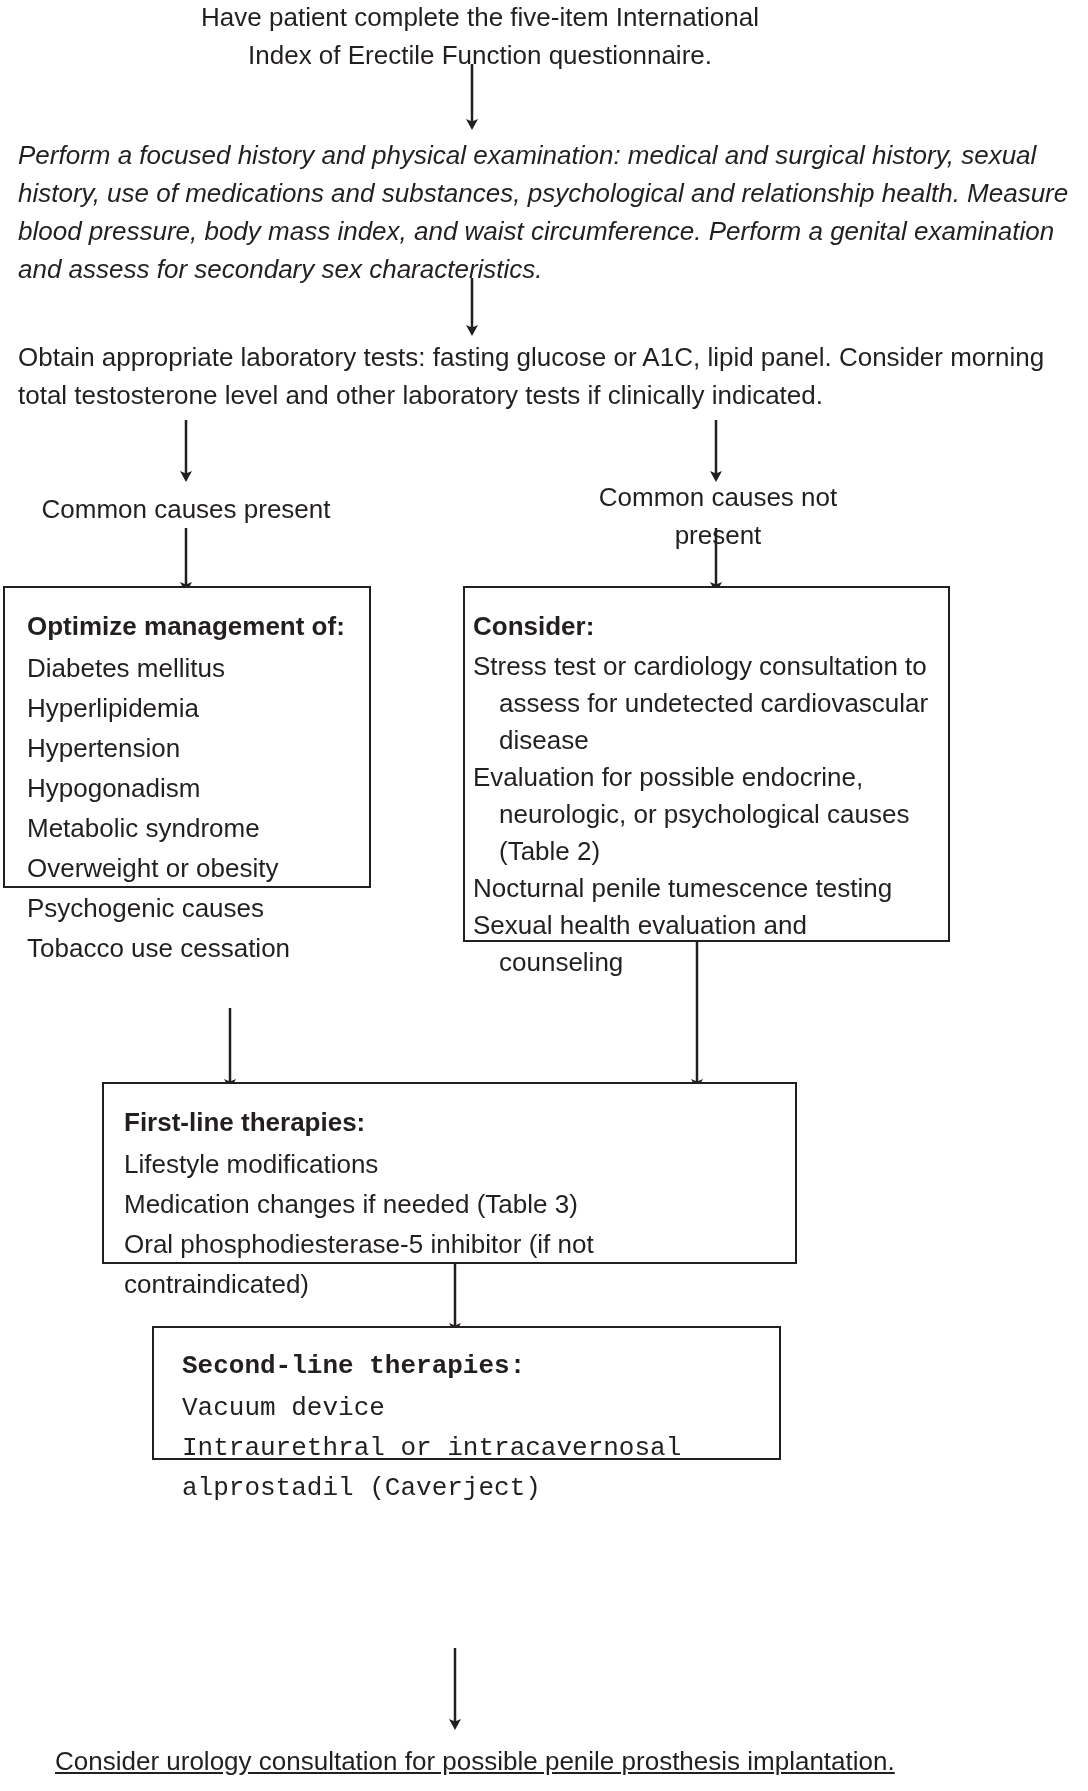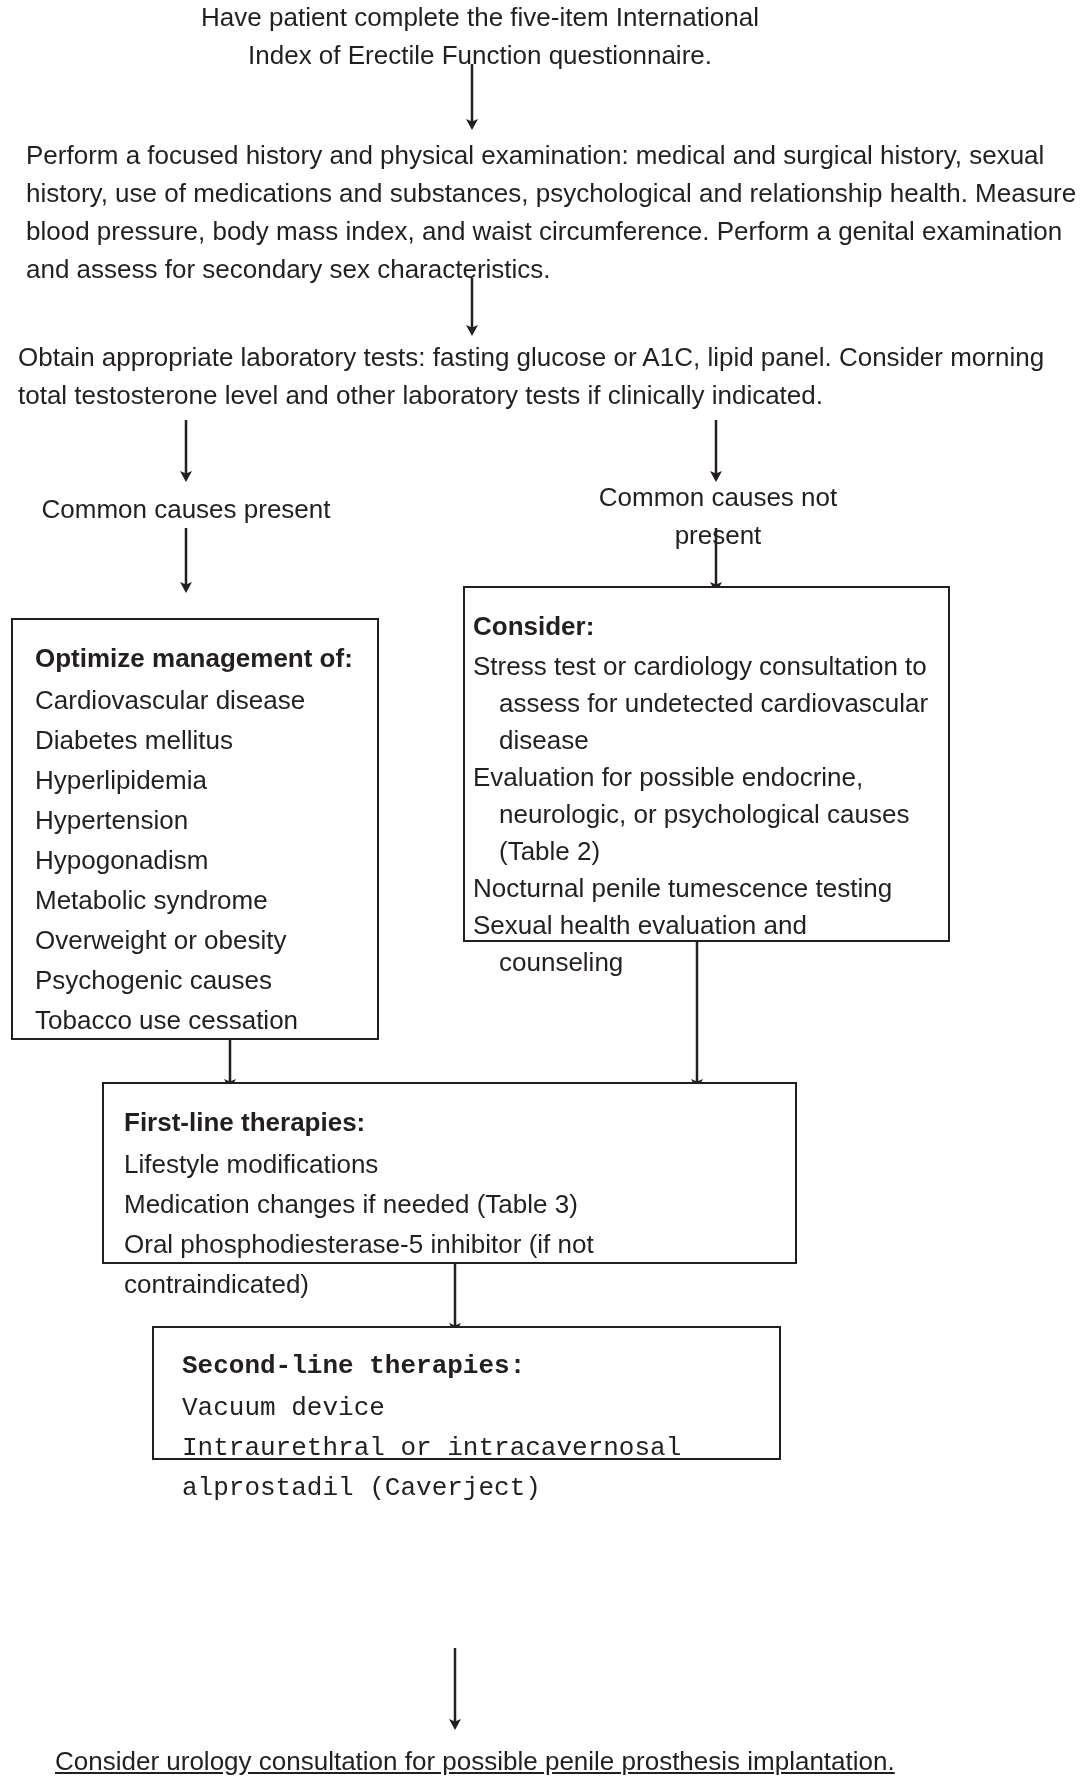--- a/index.html
+++ b/index.html
@@ -70,31 +70,30 @@
 
   <polyline points="697,942 697,1082" fill="none" stroke="#231f20" stroke-width="2.5" marker-end="url(#ah)"></polyline>
 
   <line x1="455" y1="1256" x2="455" y2="1326" stroke="#231f20" stroke-width="2.5" marker-end="url(#ah)"></line>
 
   <line x1="455" y1="1648" x2="455" y2="1722" stroke="#231f20" stroke-width="2.5" marker-end="url(#ah)"></line>
 </svg>
 
 <div class="free-text label-center" style="left:190px;top:-2px;width:580px;">Have patient complete the five-item International Index of Erectile Function questionnaire.</div>
 
-<div class="free-text" style="left:26px;top:136px;width:1058px;">Perform a focused history and physical examination: medical and surgical history, sexual history, use of medications and substances, psychological and relationship health. Measure blood pressure, body mass index, and waist circumference. Perform a genital examination and assess for secondary sex characteristics.</div>
+<div class="free-text" style="left:18px;top:136px;width:1058px;font-style:italic;">Perform a focused history and physical examination: medical and surgical history, sexual history, use of medications and substances, psychological and relationship health. Measure blood pressure, body mass index, and waist circumference. Perform a genital examination and assess for secondary sex characteristics.</div>
 
 <div class="free-text" style="left:18px;top:338px;width:1060px;">Obtain appropriate laboratory tests: fasting glucose or A1C, lipid panel. Consider morning total testosterone level and other laboratory tests if clinically indicated.</div>
 
 <div class="free-text label-center" style="left:40px;top:478px;width:292px;margin-top:12px;">Common causes present</div>
 
 <div class="free-text label-center" style="left:558px;top:478px;width:320px;">Common causes not present</div>
 
-<div class="boxed" style="left:3px;top:618px;width:368px;height:422px;margin-left:8px;">
+<div class="boxed" style="left:3px;top:586px;width:368px;height:302px;">
   <div class="box-title">Optimize management of:</div>
-  <div class="box-line">Cardiovascular disease</div>
   <div class="box-line">Diabetes mellitus</div>
   <div class="box-line">Hyperlipidemia</div>
   <div class="box-line">Hypertension</div>
   <div class="box-line">Hypogonadism</div>
   <div class="box-line">Metabolic syndrome</div>
   <div class="box-line">Overweight or obesity</div>
   <div class="box-line">Psychogenic causes</div>
   <div class="box-line">Tobacco use cessation</div>
 </div>
 

